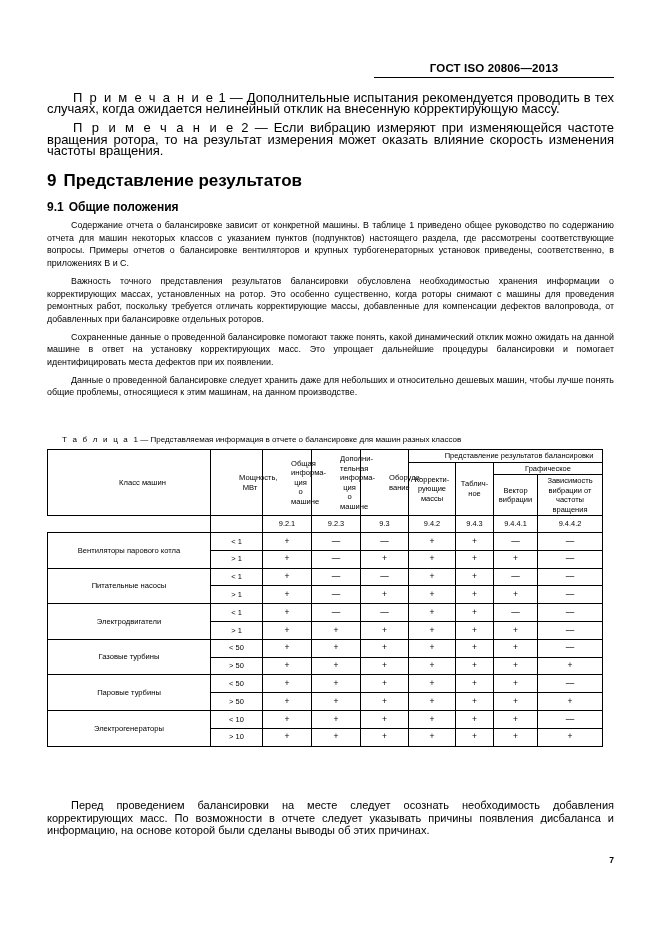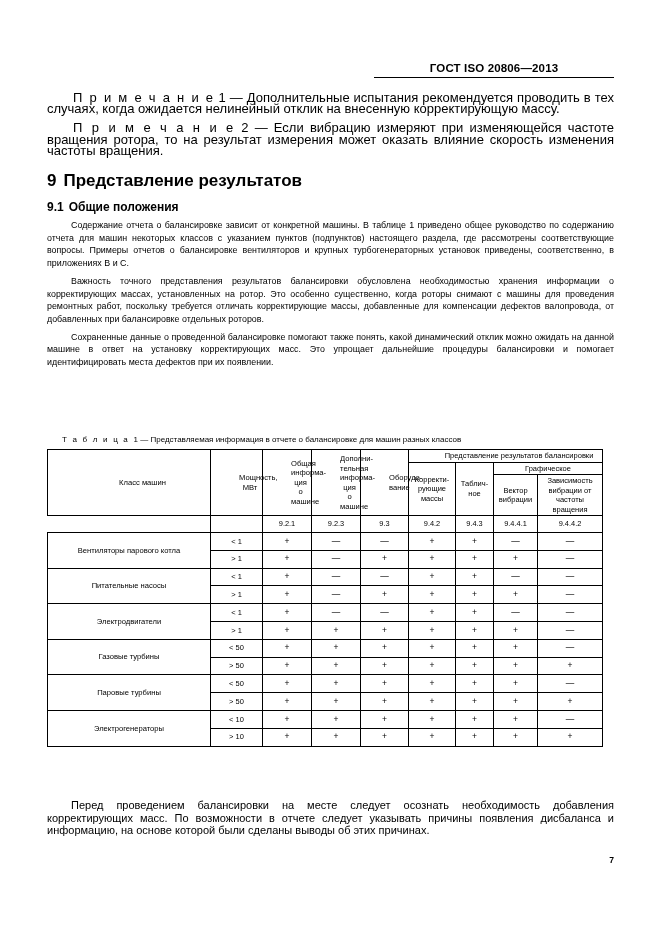--- a/index.html
+++ b/index.html
@@ -182,20 +182,21 @@
       <span class="num">9</span><span>Представление результатов</span>
     </h2>
 
     <h3 class="subclause">
       <span class="num">9.1</span><span>Общие положения</span>
     </h3>
 
     <p class="body">Содержание отчета о балансировке зависит от конкретной машины. В таблице 1 приведено общее руководство по содержанию отчета для машин некоторых классов с указанием пунктов (подпунктов) настоящего раздела, где рассмотрены соответствующие вопросы. Примеры отчетов о балансировке вентиляторов и крупных турбогенераторных установок приведены, соответственно, в приложениях B и C.</p>
     <p class="body">Важность точного представления результатов балансировки обусловлена необходимостью хранения информации о корректирующих массах, установленных на ротор. Это особенно существенно, когда роторы снимают с машины для проведения ремонтных работ, поскольку требуется отличать корректирующие массы, добавленные для компенсации дефектов валопровода, от добавленных при балансировке отдельных роторов.</p>
     <p class="body">Сохраненные данные о проведенной балансировке помогают также понять, какой динамический отклик можно ожидать на данной машине в ответ на установку корректирующих масс. Это упрощает дальнейшие процедуры балансировки и помогает идентифицировать места дефектов при их появлении.</p>
+    <p class="body">Данные о проведенной балансировке следует хранить даже для небольших и относительно дешевых машин, чтобы лучше понять общие проблемы, относящиеся к этим машинам, на данном производстве.</p>
   </div>
 
   <div class="table-caption">
     <span class="tcap-label">Т а б л и ц а</span><span class="tcap-num">1</span>
     <span>—</span>
     <span>Представляемая информация в отчете о балансировке для машин разных классов</span>
   </div>
 
   <table class="gost">
     <colgroup>

